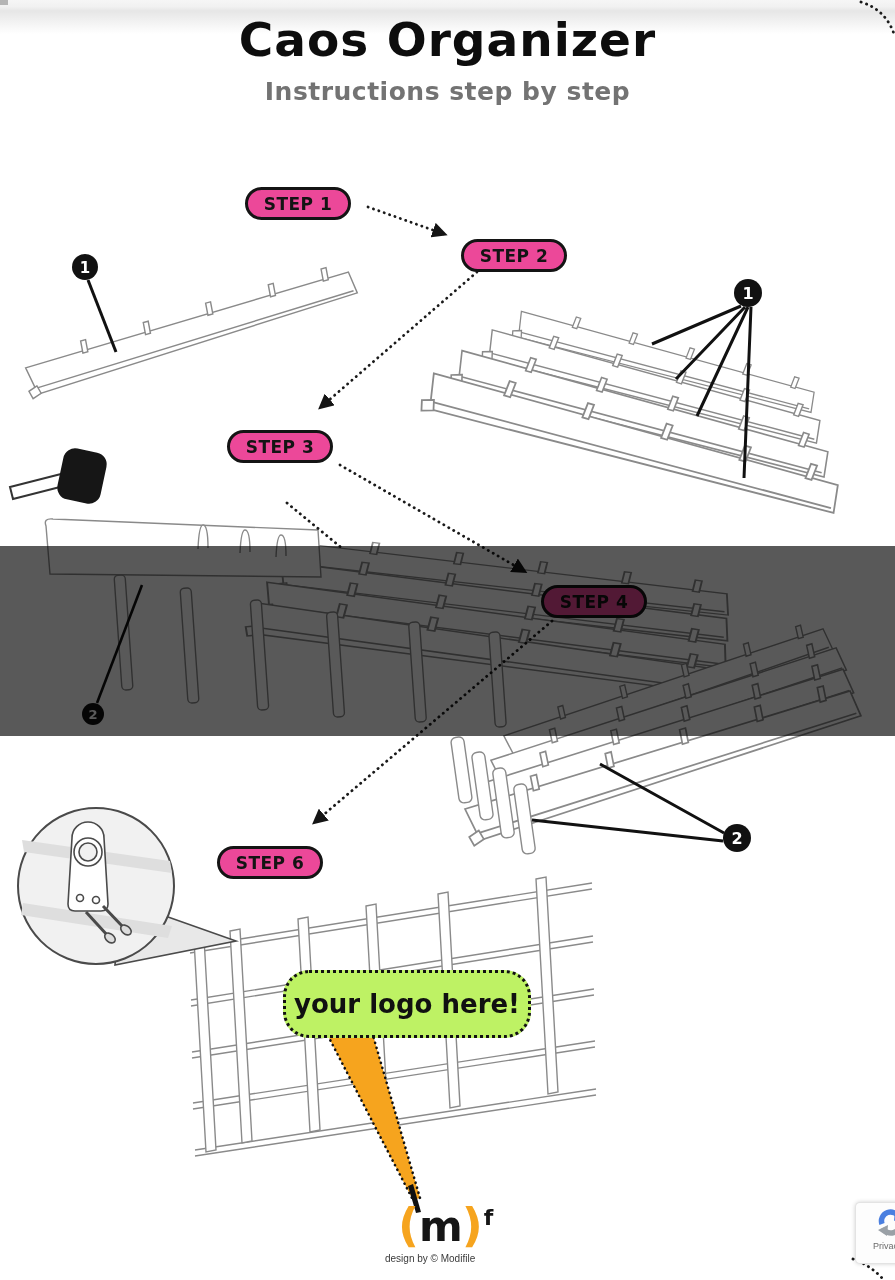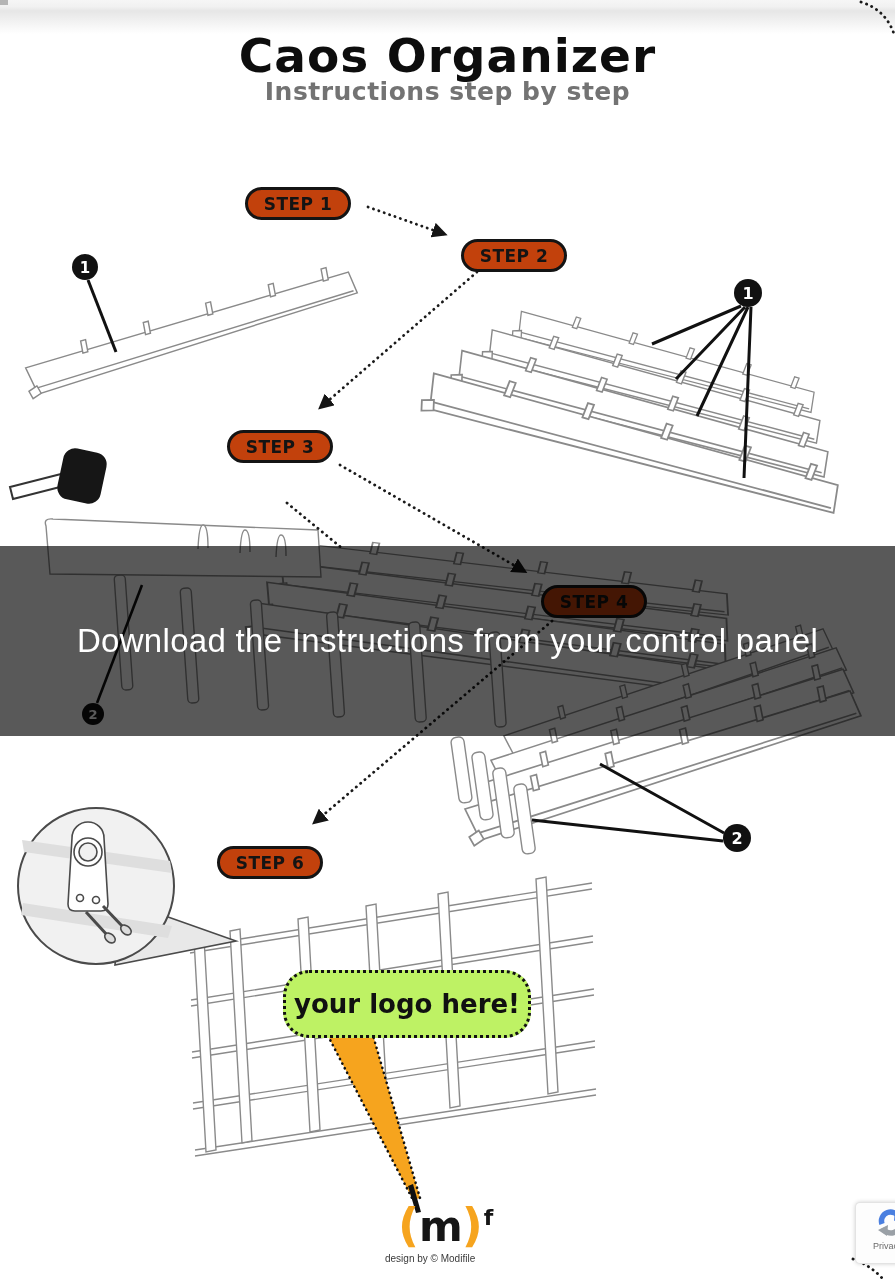--- a/index.html
+++ b/index.html
@@ -9,31 +9,31 @@
   }
   .abs{position:absolute;}
   
   .top-shadow{
     left:0;top:0;width:895px;height:34px;
     background:linear-gradient(180deg,#f6f6f6 0%,#f1f1f1 20%,#e6e6e6 32%,#ffffff 100%);
   }
   .corner-speck{left:0;top:0;width:8px;height:5px;background:#b5b5b5;}
   
   .title{
-    left:0;right:0;top:28px;text-align:center;
+    left:0;right:0;top:12px;text-align:center;
     font-size:47px;font-weight:bold;color:#0d0d0d;letter-spacing:1px;
   }
   .subtitle{
     left:0;right:0;top:77px;text-align:center;
     font-size:25px;font-weight:bold;color:#737373;letter-spacing:0.5px;
   }
   
   .pill{
     box-sizing:border-box;width:106px;height:33px;
-    border:3px solid #141414;border-radius:17px;background:#c2410c;
+    border:3px solid #141414;border-radius:17px;background:#ec4899;
     display:flex;align-items:center;justify-content:center;
     font-size:17px;font-weight:bold;color:#141414;letter-spacing:0.5px;
   }
   .pill-1{left:245px;top:187px;}
   .pill-2{left:461px;top:239px;}
   .pill-3{left:227px;top:430px;}
   .pill-4{left:541px;top:585px;}
   .pill-5{left:217px;top:846px;}
   
   .scrim{
@@ -210,21 +210,20 @@
 <div class="abs title">Caos Organizer</div>
 <div class="abs subtitle">Instructions step by step</div>
 
 <div class="abs pill pill-1">STEP 1</div>
 <div class="abs pill pill-2">STEP 2</div>
 <div class="abs pill pill-3">STEP 3</div>
 <div class="abs pill pill-4">STEP 4</div>
 <div class="abs pill pill-5">STEP 6</div>
 
 <div class="abs scrim">
-  <div class="scrim-line">Download the Instructions from your control panel</div>
 </div>
 
 <div class="abs bubble">
   <span>your logo here!</span>
 </div>
 
 <div class="abs logo">
   <span class="paren">(</span><span class="m">m</span><span class="paren">)</span><span class="f">f</span>
 </div>
 <div class="abs credit">design by © Modifile</div>

